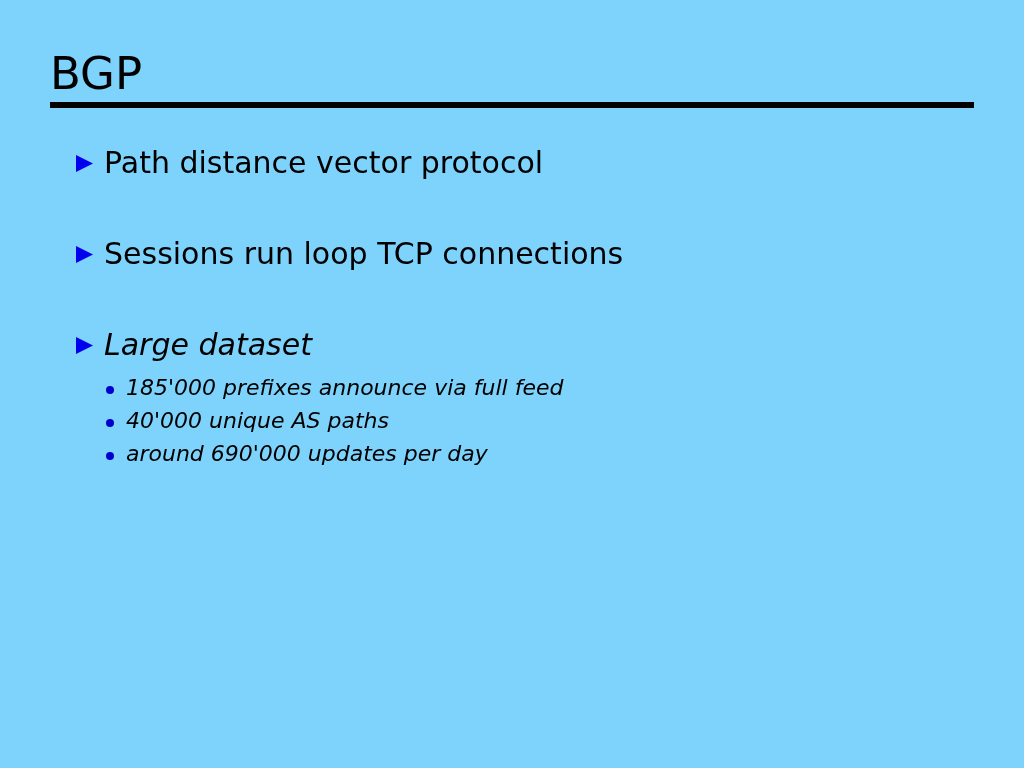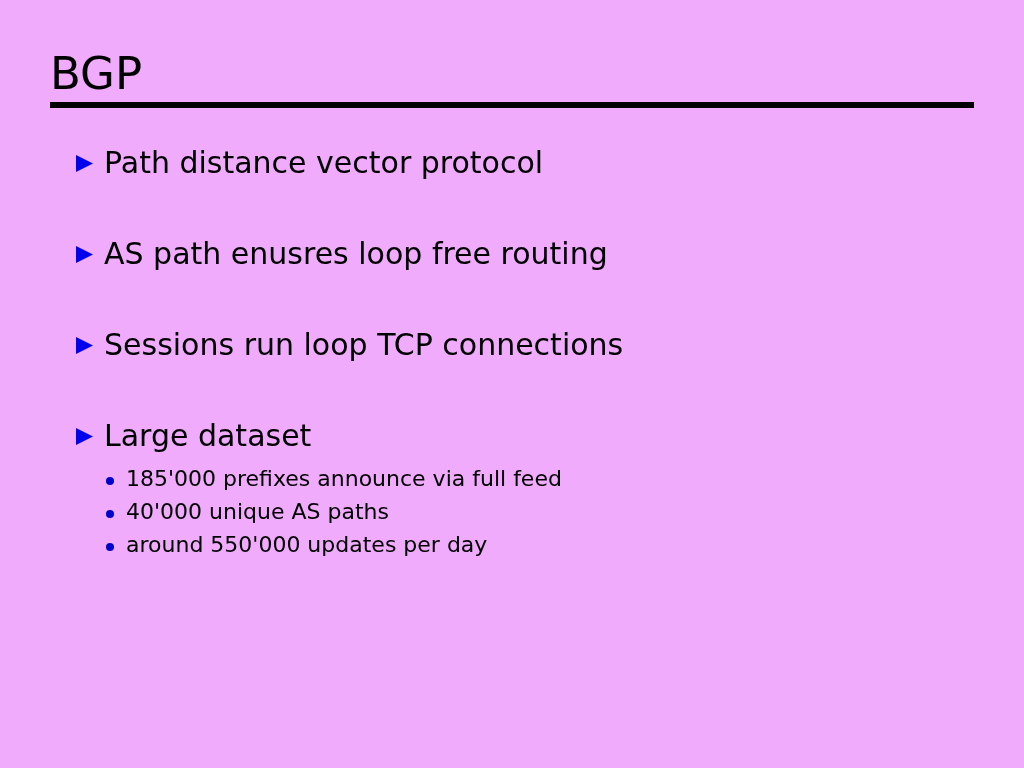--- a/index.html
+++ b/index.html
@@ -12,21 +12,21 @@
     height: 768px;
     overflow: hidden;
     font-family: "DejaVu Sans", sans-serif;
     color: #000000;
   }
 
   .slide {
     position: relative;
     width: 1024px;
     height: 768px;
-    background: #f0abfc;
+    background: #7dd3fc;
   }
 
   
   .title-block {
     position: absolute;
     left: 50px;
     top: 48px;
     width: 924px;
   }
   .slide-title {
@@ -55,20 +55,21 @@
   }
 
   .bullet-row {
     display: flex;
     align-items: flex-start;
     height: 91px;
   }
   .bullet-row.with-children {
     height: auto;
     display: block;
+    font-style: italic;
   }
   .bullet-main-line {
     display: flex;
     align-items: flex-start;
   }
 
   .tri-marker {
     flex: 0 0 auto;
     width: 21px;
     height: 30px;
@@ -138,30 +139,20 @@
       <div class="bullet-main-line">
         <span class="tri-marker">
           <svg width="17" height="17" viewBox="0 0 17 17" aria-hidden="true">
             <polygon points="0,0 17,8.5 0,17" fill="#0000ee"></polygon>
           </svg>
         </span>
         <span class="bullet-text">Path distance vector protocol</span>
       </div>
     </div>
 
-    <div class="bullet-row">
-      <div class="bullet-main-line">
-        <span class="tri-marker">
-          <svg width="17" height="17" viewBox="0 0 17 17" aria-hidden="true">
-            <polygon points="0,0 17,8.5 0,17" fill="#0000ee"></polygon>
-          </svg>
-        </span>
-        <span class="bullet-text">AS path enusres loop free routing</span>
-      </div>
-    </div>
 
     <div class="bullet-row">
       <div class="bullet-main-line">
         <span class="tri-marker">
           <svg width="17" height="17" viewBox="0 0 17 17" aria-hidden="true">
             <polygon points="0,0 17,8.5 0,17" fill="#0000ee"></polygon>
           </svg>
         </span>
         <span class="bullet-text">Sessions run loop TCP connections</span>
       </div>
@@ -188,19 +179,19 @@
         <div class="sub-row">
           <span class="dot-marker">
             <span class="dot"></span>
           </span>
           <span class="sub-text">40'000 unique AS paths</span>
         </div>
         <div class="sub-row">
           <span class="dot-marker">
             <span class="dot"></span>
           </span>
-          <span class="sub-text">around 550'000 updates per day</span>
+          <span class="sub-text">around 690'000 updates per day</span>
         </div>
       </div>
     </div>
 
   </div>
 </div>
 
 </body></html>

